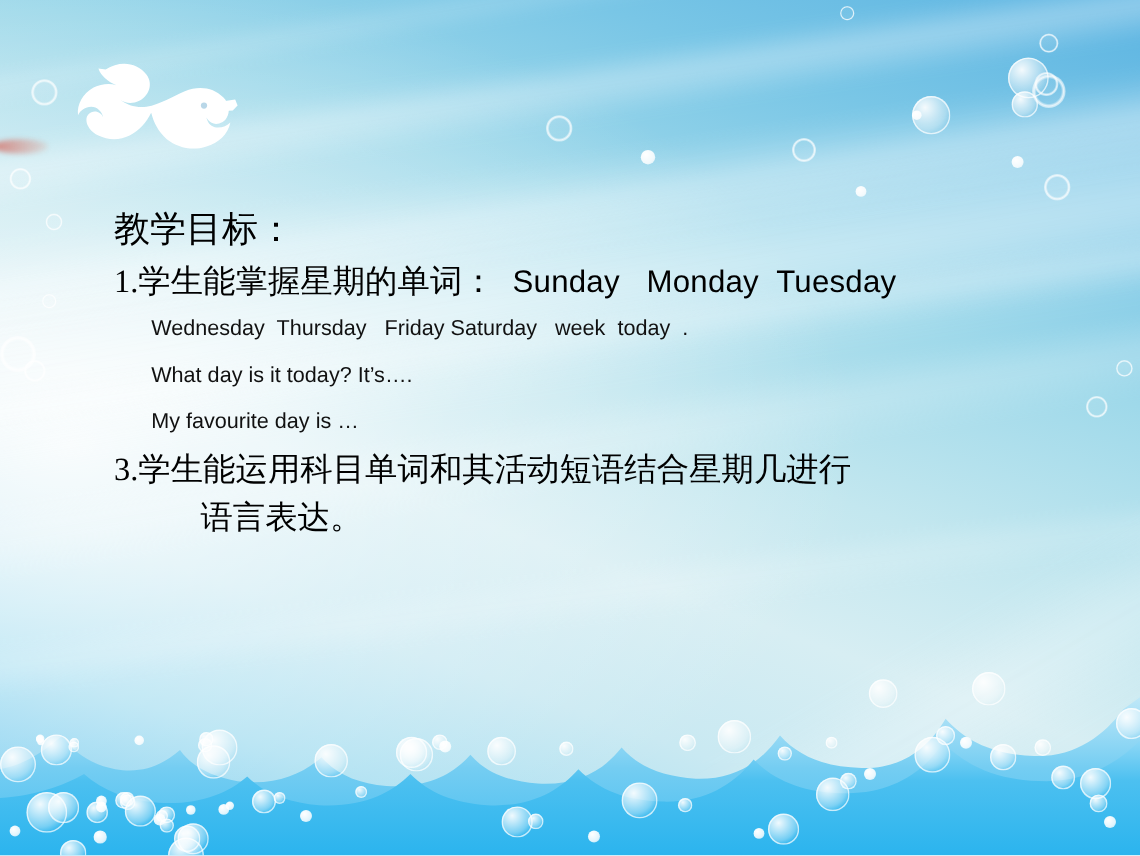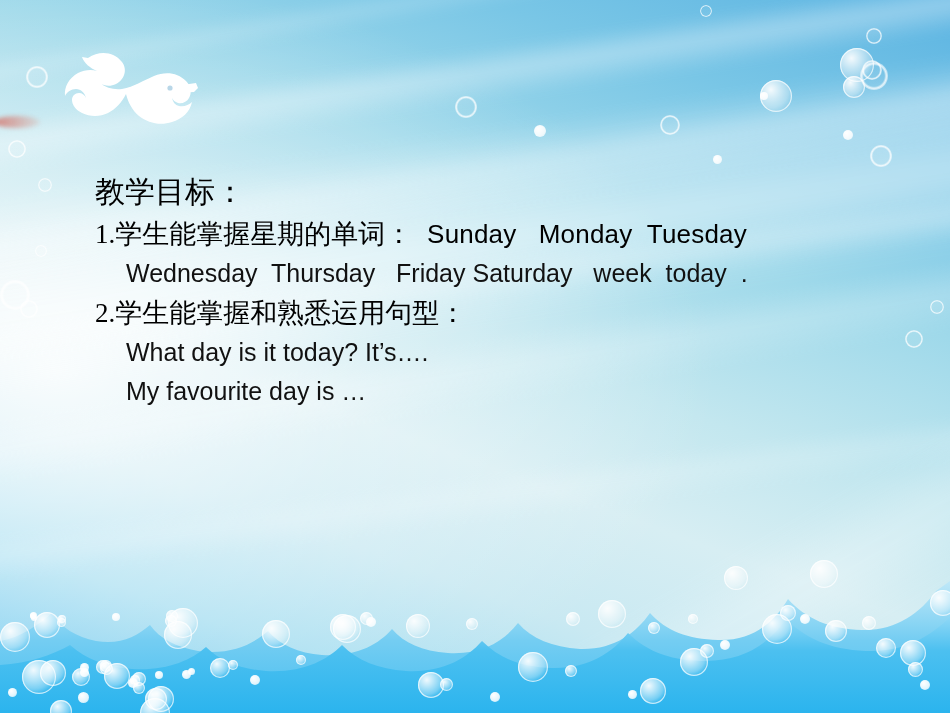--- a/index.html
+++ b/index.html
@@ -146,21 +146,21 @@
   .cjk {
     font-family: "Liberation Serif", "DejaVu Serif", serif;
     font-size: 27px;
     line-height: 40px;
     color: #000000;
     white-space: pre;
   }
   
   .latin {
     font-family: "Liberation Sans", "DejaVu Sans", sans-serif;
-    font-size: 25px;
+    font-size: 18px;
     line-height: 39px;
     color: #111111;
     white-space: pre;
   }
 
   .row { display: block; white-space: pre; }
 
   .num {
     font-family: "Liberation Serif", "DejaVu Serif", serif;
     font-size: 27px;
@@ -353,21 +353,24 @@
     <div class="slide-title">教学目标：</div>
 
     <div class="body-list">
 
       <div class="item">
         <div class="row cjk"><span class="num">1.</span><span>学生能掌握星期的单词：</span><span class="inline-latin">  Sunday   Monday  Tuesday</span></div>
         <div class="row latin indent-1">Wednesday  Thursday   Friday Saturday   week  today  .</div>
       </div>
 
       <div class="item">
-        <div class="row cjk"><span class="num">2.</span><span>学生能掌握和熟悉运用句型：</span></div>
         <div class="row latin indent-1">What day is it today? It’s….</div>
         <div class="row latin indent-1">My favourite day is …</div>
       </div>
 
+      <div class="item">
+        <div class="row cjk"><span class="num">3.</span><span>学生能运用科目单词和其活动短语结合星期几进行</span></div>
+        <div class="row cjk indent-2">语言表达。</div>
+      </div>
 
     </div>
   </div>
 </div>
 
 </body></html>

